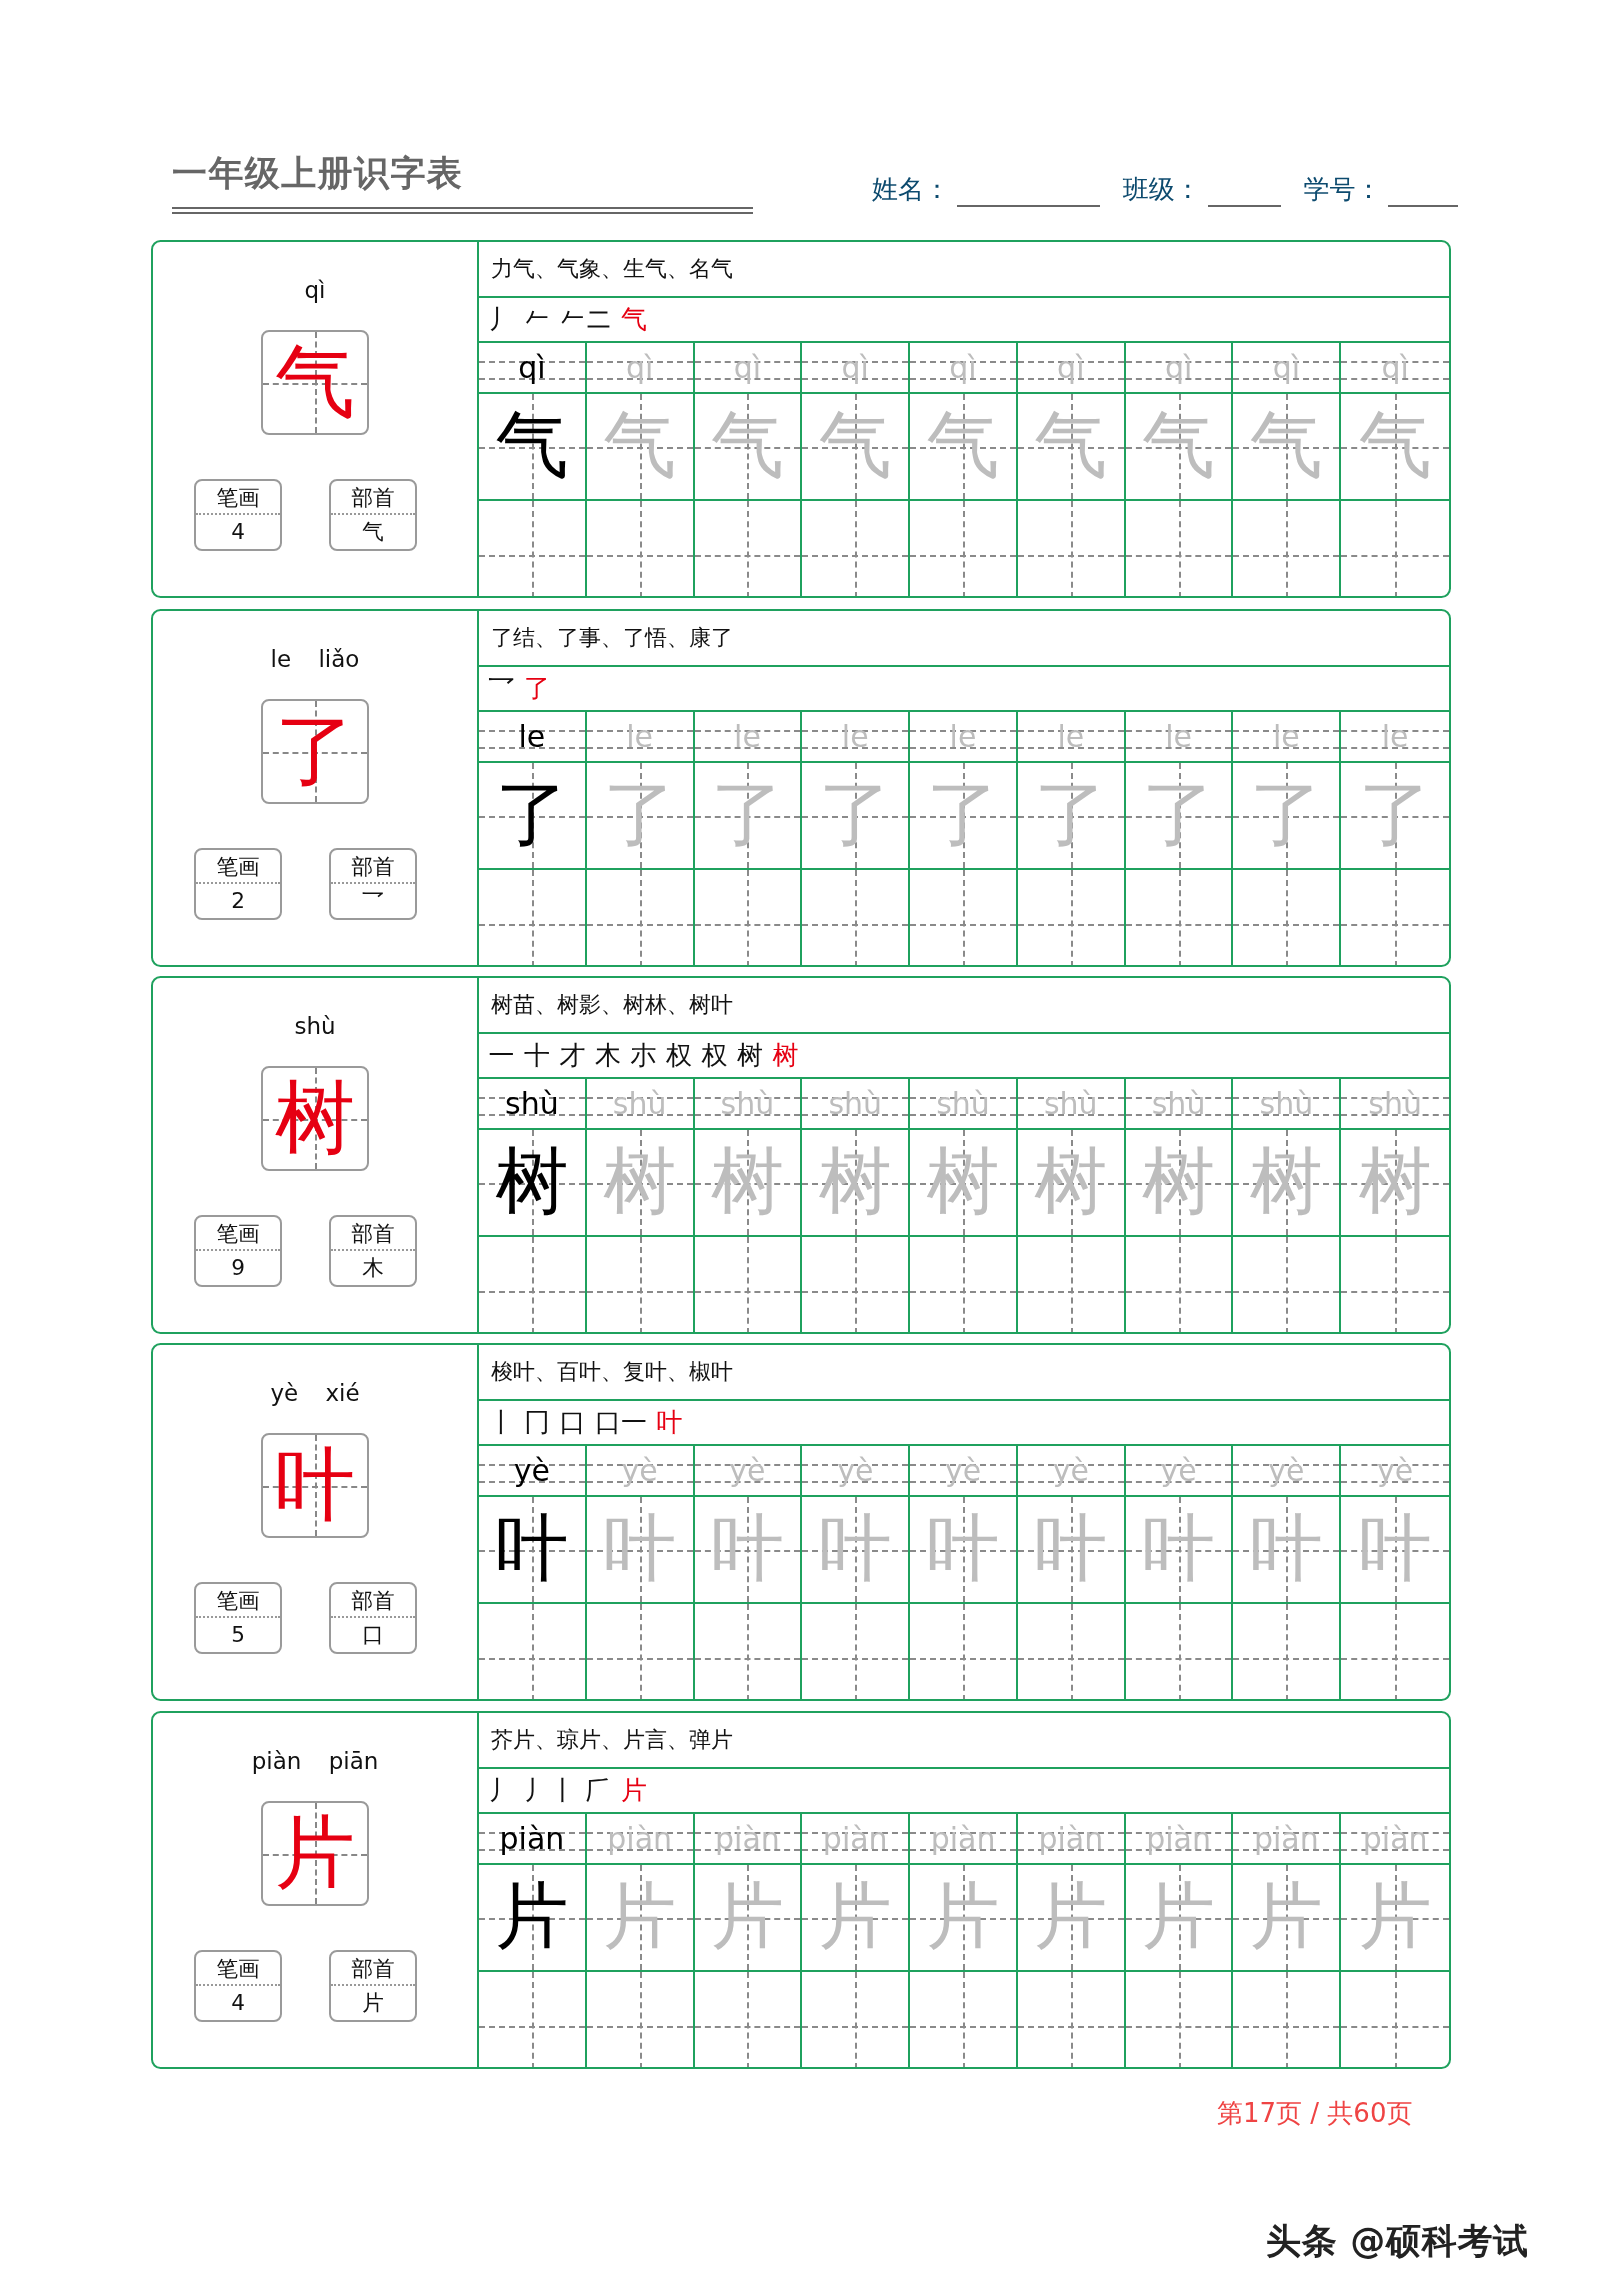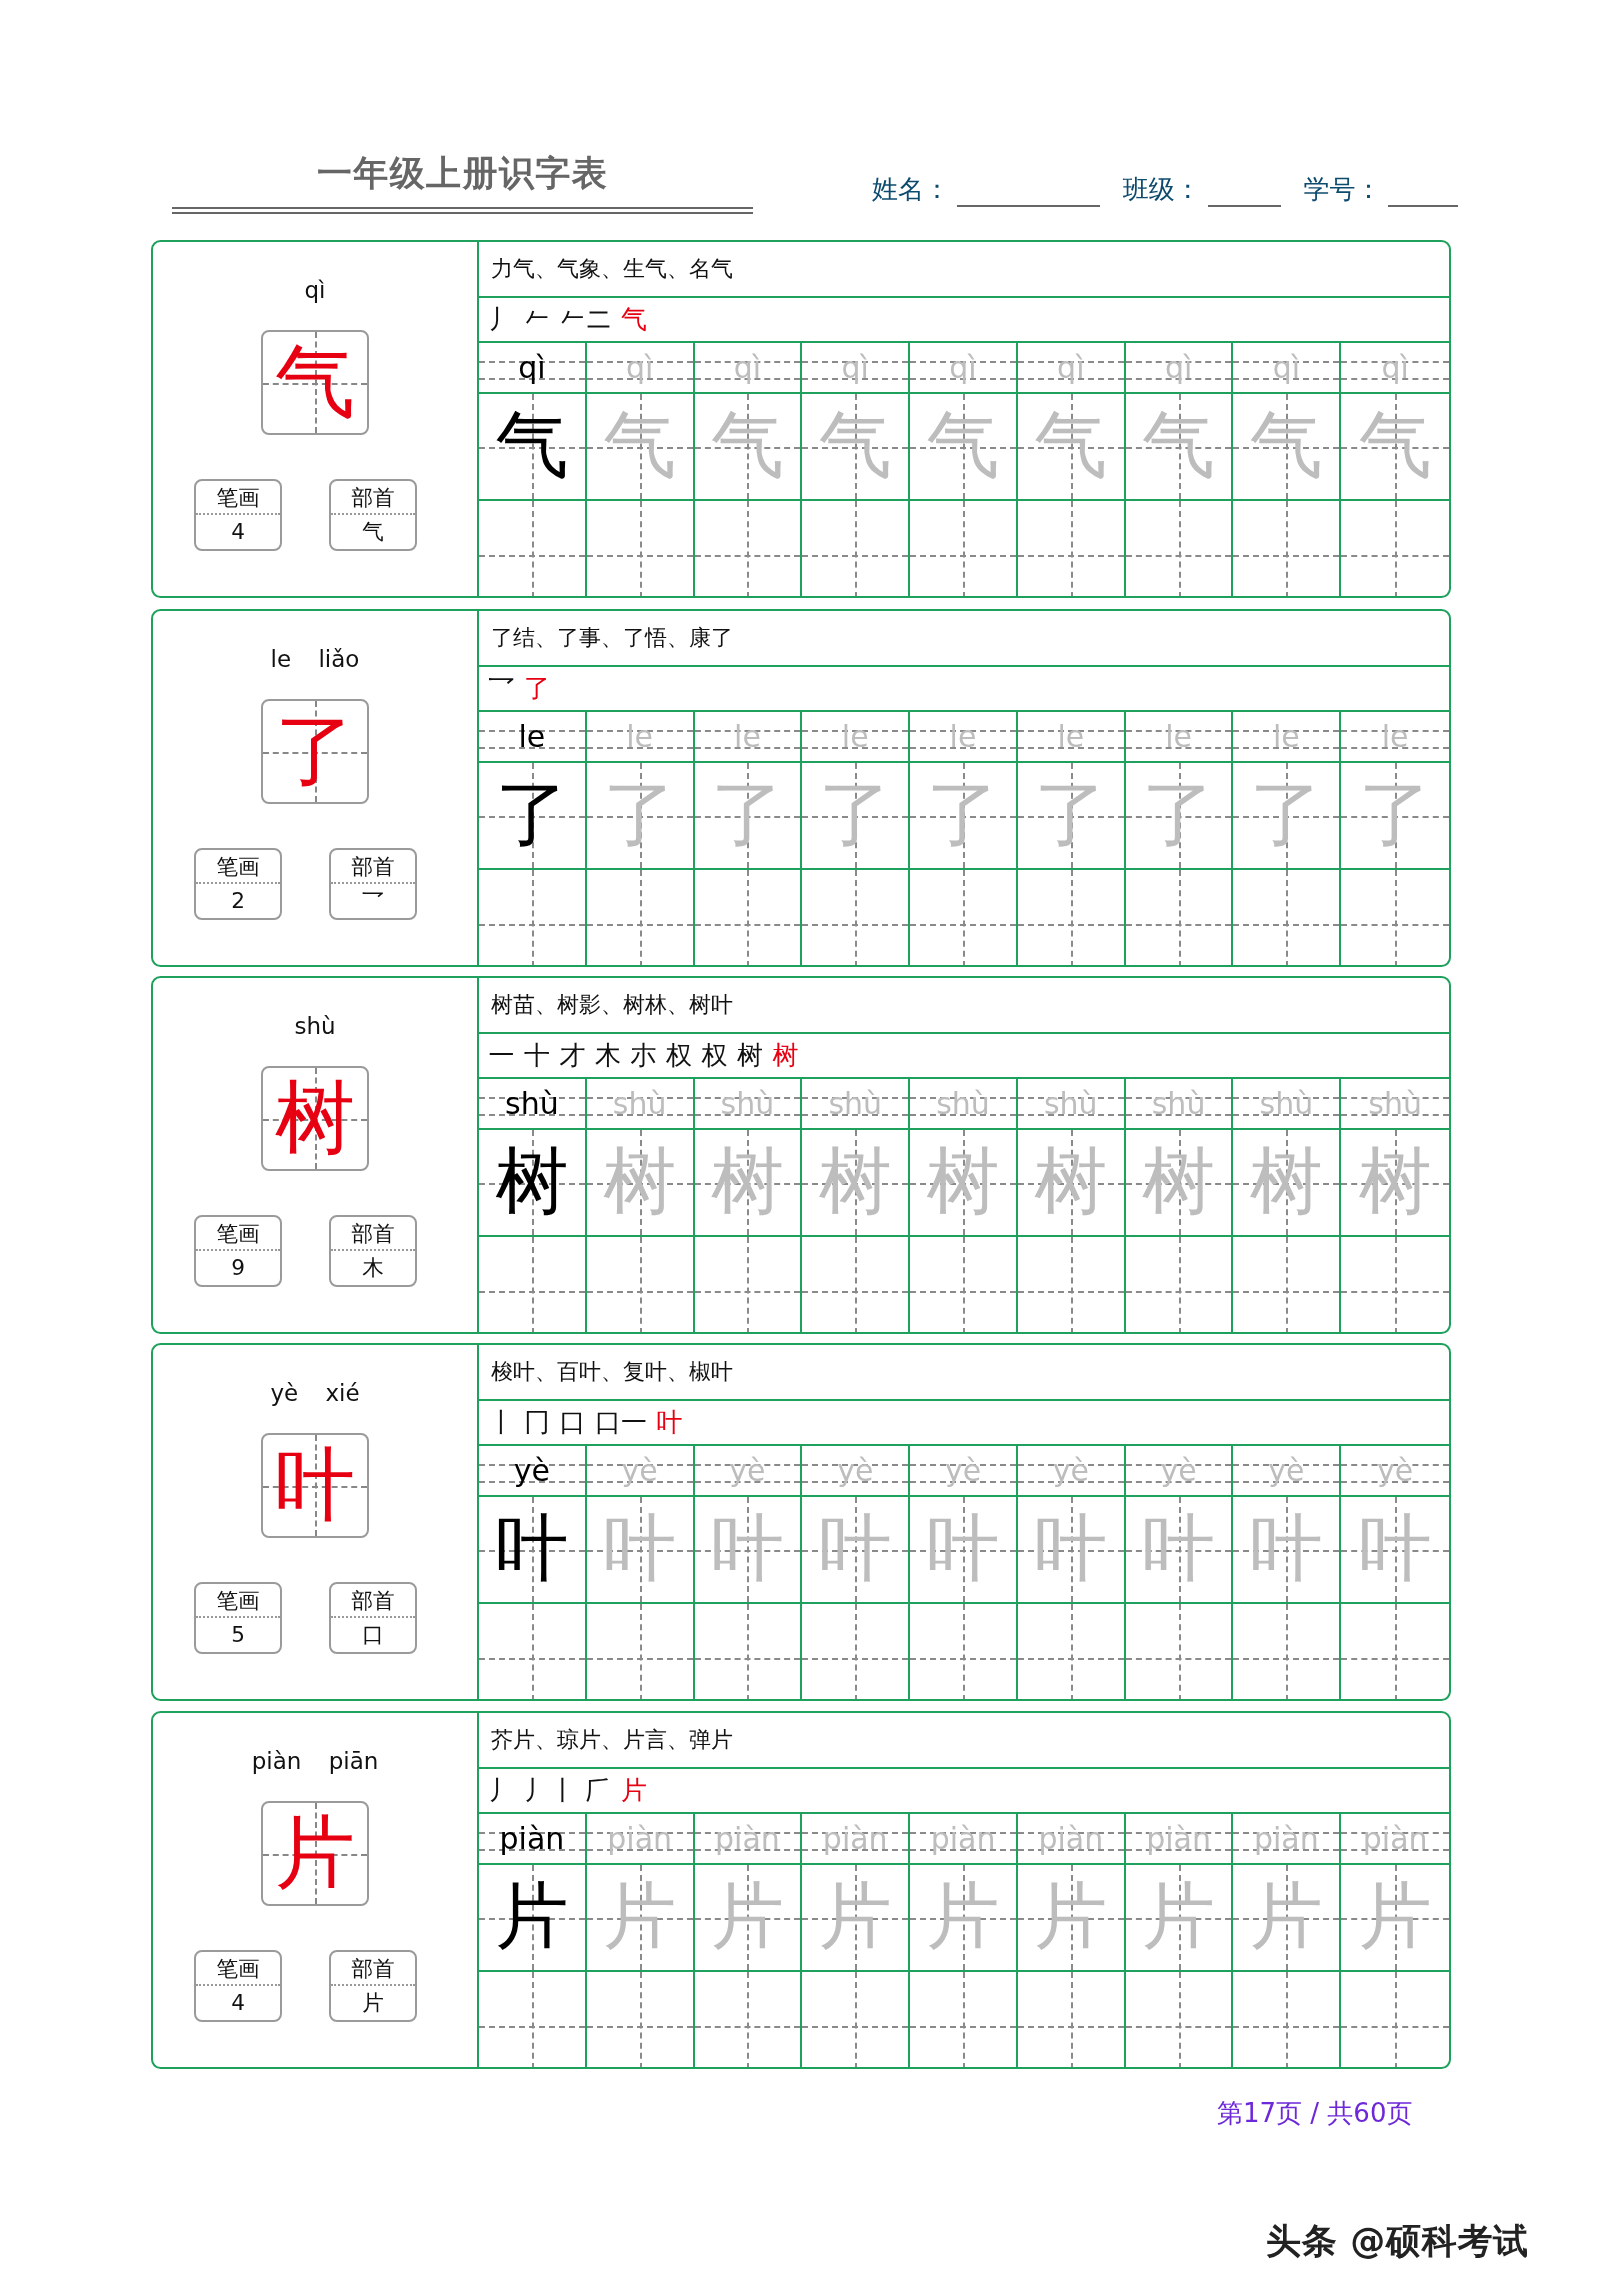--- a/index.html
+++ b/index.html
@@ -1,20 +1,20 @@
 <!DOCTYPE html>
 <html style="font-size:10.8px"><head>
 <meta charset="utf-8">
 <style>
   * { box-sizing: border-box; margin: 0; padding: 0; }
   html, body { width: 1597px; height: 2295px; background: #ffffff; overflow: hidden; }
   body { position: relative; font-family: "DejaVu Sans", "Liberation Sans", sans-serif; color: #111; }
 
   .title-wrap { position: absolute; left: 172px; top: 150px; width: 581px; }
-  .title { text-align: center; font-size: 35px; font-weight: bold; color: #666; letter-spacing: 1.4px; line-height: 47px; }
+  .title { font-size: 35px; font-weight: bold; color: #666; letter-spacing: 1.4px; line-height: 47px; }
   .title-rule { height: 2px; background: #666; margin-top: 9.5px; }
   .title-rule.second { margin-top: 3.4px; }
 
   .info { position: absolute; top: 172px; left: 872px; display: flex; align-items: flex-end; font-size: 26px; color: #0c4a6e; }
   .info-item { display: flex; align-items: flex-end; margin-right: 23px; }
   .info-blank { display: inline-block; border-bottom: 2px solid #666; height: 28px; margin-left: 6.8px; }
 
   .card { position: absolute; left: 151px; width: 1300px; height: 358px; border: 2.7px solid #1fa15e; border-radius: 9.5px; overflow: hidden; }
   .card-left { position: absolute; left: 0; top: 0; width: 326px; height: 100%; border-right: 2.7px solid #1fa15e; }
   .pinyin-head { position: absolute; top: 35px; width: 100%; text-align: center; font-size: 23px; color: #111; word-spacing: 20px; }
@@ -43,21 +43,21 @@
   .cell-py .guide2 { position: absolute; left: 0; right: 0; top: 35px; border-top: 2px dashed #8a8a8a; }
   .py-text { position: relative; font-size: 30px; line-height: 1; }
   .cell-ch { height: 107px; border-bottom: 2.7px solid #1fa15e; position: relative; }
   .cell-empty { height: 107px; position: relative; }
   .cell-ch .vline, .cell-empty .vline { position: absolute; left: 50%; top: 0; bottom: 0; border-left: 2px dashed #8a8a8a; }
   .cell-ch .hline, .cell-empty .hline { position: absolute; top: 50%; left: 0; right: 0; border-top: 2px dashed #8a8a8a; }
   .ch-text { position: absolute; inset: 0; display: flex; align-items: center; justify-content: center; font-size: 73px; font-family: "DejaVu Serif", serif; }
   .model { color: #000; }
   .trace { color: #bdbdbd; }
 
-  .page-num { position: absolute; left: 1217px; top: 2096px; font-size: 26px; color: #6d28d9; }
+  .page-num { position: absolute; left: 1217px; top: 2096px; font-size: 26px; color: #ef4444; }
   .watermark { position: absolute; left: 1266px; top: 2218px; font-size: 35px; color: #222; font-weight: bold; letter-spacing: 0.7px; text-align: center; }
 </style>
 </head>
 <body>
 
 <div class="title-wrap">
   <div class="title">一年级上册识字表</div>
   <div class="title-rule"></div>
   <div class="title-rule second"></div>
 </div>

